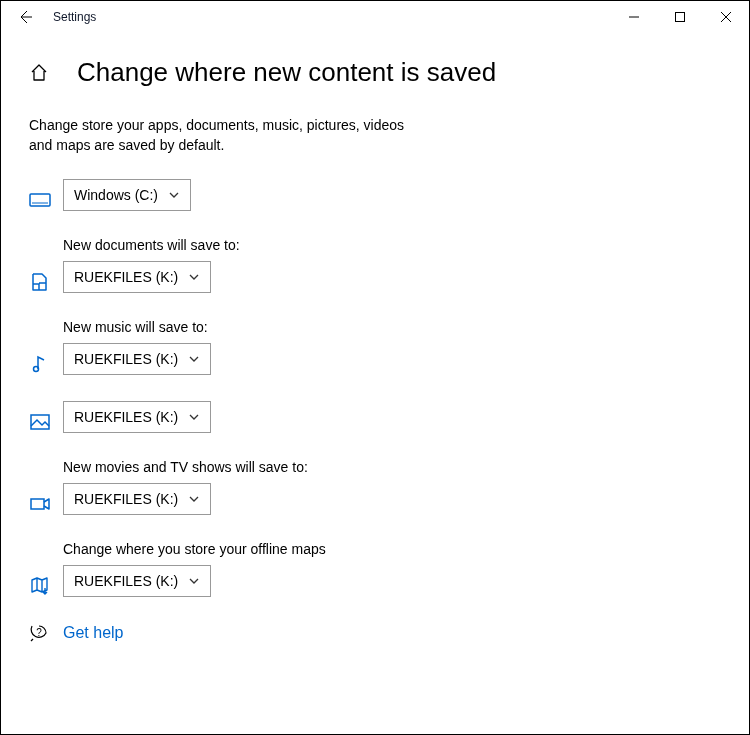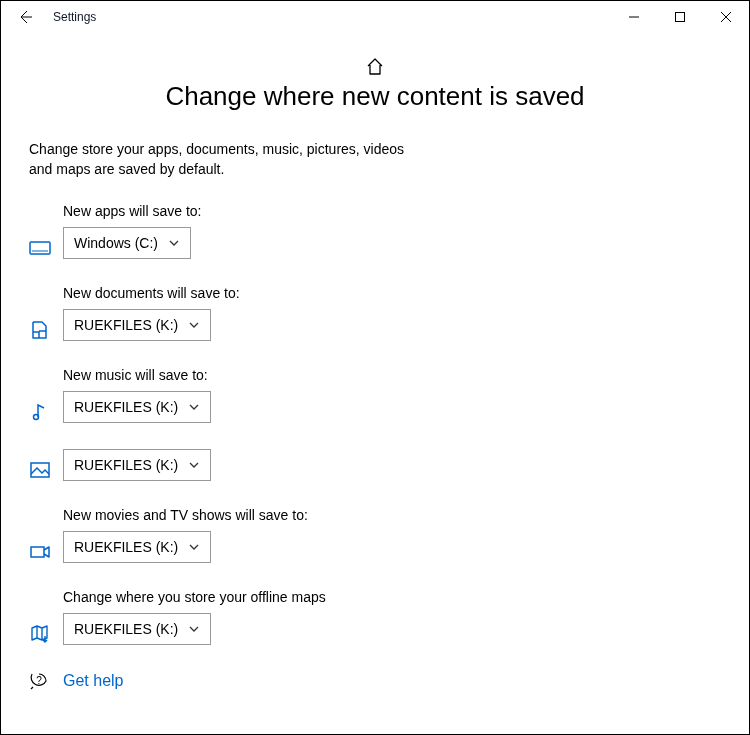--- a/index.html
+++ b/index.html
@@ -36,24 +36,23 @@
       width: 46px; height: 32px;
       display:flex; align-items:center; justify-content:center;
       cursor:pointer;
     }
     .content {
       padding: 8px 28px 0 28px;
     }
     .page-header {
       display:flex;
       align-items:center;
-      gap: 4px;
+      gap: 28px;
       margin-top: 16px;
       margin-bottom: 28px;
-      flex-direction: column;
     }
     .page-header h1 {
       font-weight: 400;
       font-size: 26px;
     }
     .intro {
       font-size: 14px;
       line-height: 1.4;
       max-width: 400px;
       margin-bottom: 24px;
@@ -145,21 +144,20 @@
       <svg width="20" height="20" viewBox="0 0 20 20">
           <path d="M3 9 L10 2 L17 9 M5 8 V17 H15 V8" stroke="#000" stroke-width="1.3" fill="none" stroke-linejoin="round"></path>
         </svg>
     </span>
     <h1>Change where new content is saved</h1>
   </div>
 
   <p class="intro">Change store your apps, documents, music, pictures, videos and maps are saved by default.</p>
 
   <div class="setting-row">
-    <div class="setting-label">New apps will save to:</div>
     <div class="setting-control">
       <span class="setting-icon">
         <svg width="22" height="22" viewBox="0 0 22 22">
             <rect x="1" y="5" width="20" height="12" rx="1" stroke="#0066cc" stroke-width="1.5" fill="none"></rect>
             <path d="M3 14 H19" stroke="#0066cc" stroke-width="1"></path>
           </svg>
       </span>
       <div class="dropdown">
         <span>Windows (C:)</span>
         <span class="chev">

